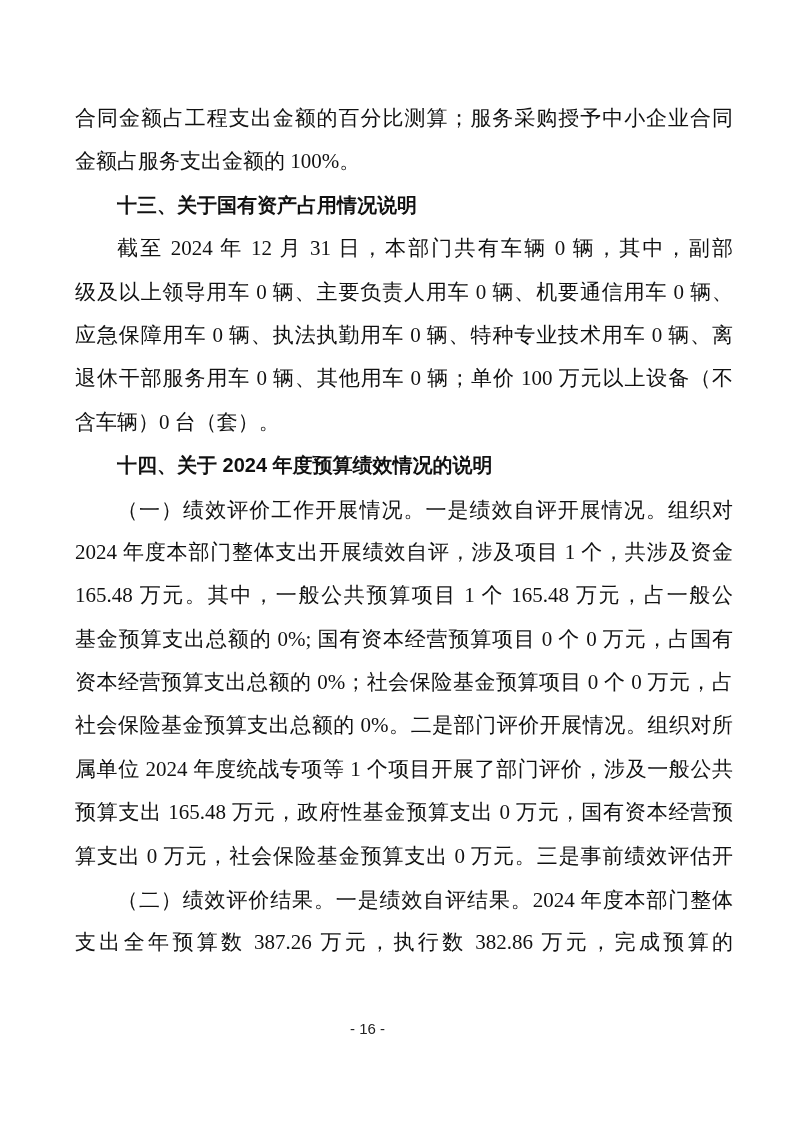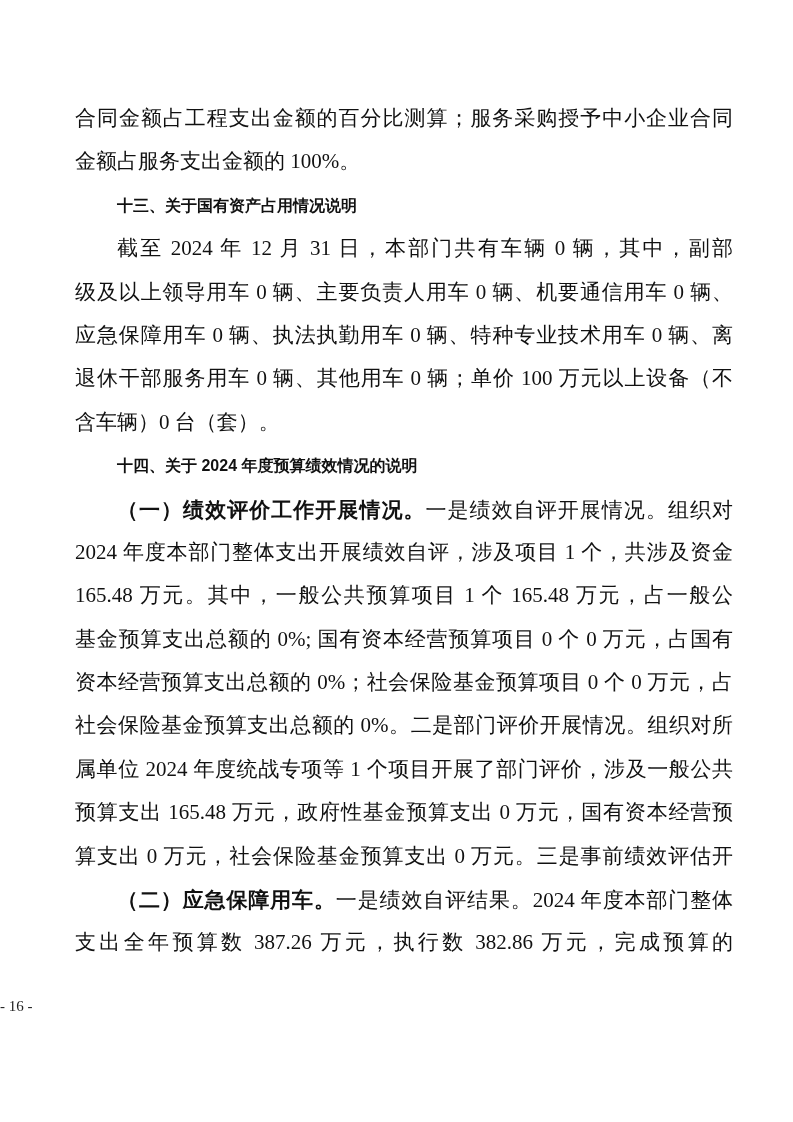--- a/index.html
+++ b/index.html
@@ -32,39 +32,40 @@
   }
   .line.short {
     text-align: right;
     text-align-last: left;
   }
   .line.indent {
     text-indent: 42px;
   }
   .heading {
     margin: 0;
-    font-size: 16px;
+    font-size: 20px;
     font-weight: 700;
     font-family: "Liberation Sans", sans-serif;
     text-align: left;
     text-align-last: left;
   }
   .b {
-    font-weight: 700;
+    font-weight: 400;
     font-family: "Liberation Sans", sans-serif;
   }
   .footer {
     position: absolute;
     left: 0;
-    top: 996px;
+    top: 1019px;
     width: 100%;
+    text-align: center;
     font-size: 15px;
     line-height: 20px;
     color: #222222;
-    font-family: Liberation Serif, serif;
+    font-family: Liberation Sans, sans-serif;
   }
 </style>
 </head>
 <body>
 
 <div class="page">
   <div class="content">
 
     <div class="line">合同金额占工程支出金额的百分比测算；服务采购授予中小企业合同</div>
     <div class="line short">金额占服务支出金额的 100%。</div>
@@ -85,20 +86,20 @@
     <div class="line">2024 年度本部门整体支出开展绩效自评，涉及项目 1 个，共涉及资金</div>
     <div class="line">165.48 万元。其中，一般公共预算项目 1 个 165.48 万元，占一般公</div>
     <div class="line">基金预算支出总额的 0%; 国有资本经营预算项目 0 个 0 万元，占国有</div>
     <div class="line">资本经营预算支出总额的 0%；社会保险基金预算项目 0 个 0 万元，占</div>
     <div class="line">社会保险基金预算支出总额的 0%。二是部门评价开展情况。组织对所</div>
     <div class="line">属单位 2024 年度统战专项等 1 个项目开展了部门评价，涉及一般公共</div>
     <div class="line">预算支出 165.48 万元，政府性基金预算支出 0 万元，国有资本经营预</div>
     <div class="line">算支出 0 万元，社会保险基金预算支出 0 万元。三是事前绩效评估开</div>
 
     <div class="line indent">
-      <span class="b">（二）应急保障用车。</span><span>一是绩效自评结果。2024 年度本部门整体</span>
+      <span class="b">（二）绩效评价结果。</span><span>一是绩效自评结果。2024 年度本部门整体</span>
     </div>
     <div class="line">支出全年预算数 387.26 万元，执行数 382.86 万元，完成预算的 98.86%，</div>
 
   </div>
 
   <div class="footer">- 16 -</div>
 </div>
 
 </body></html>

